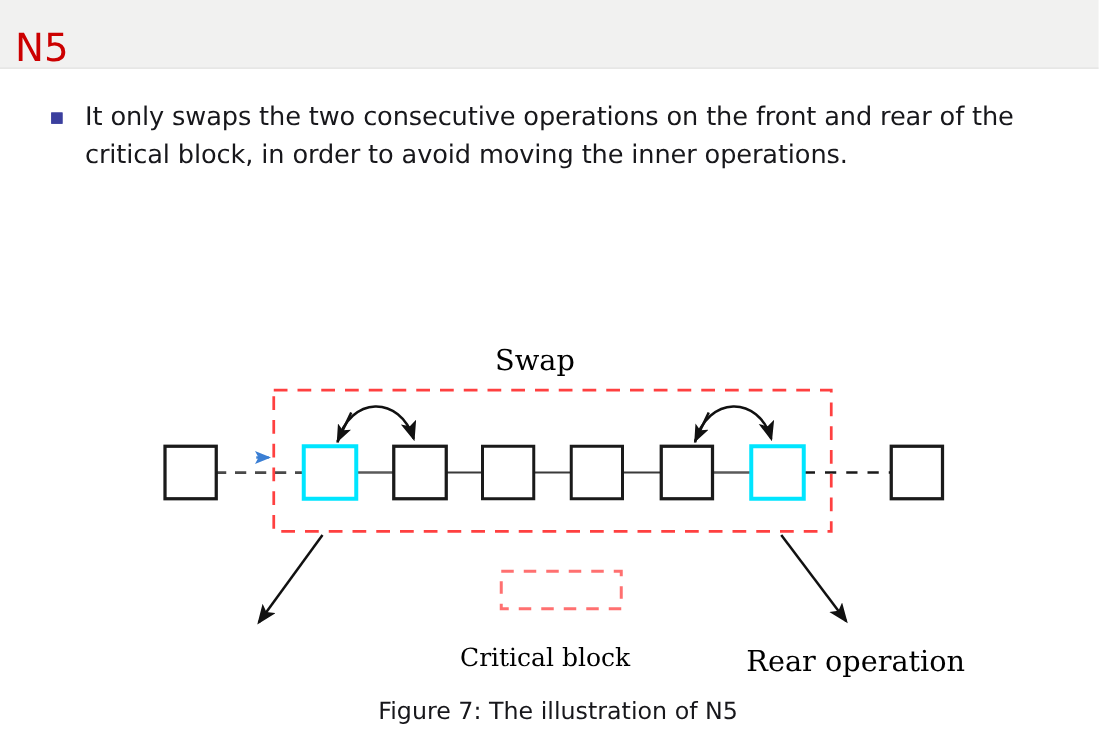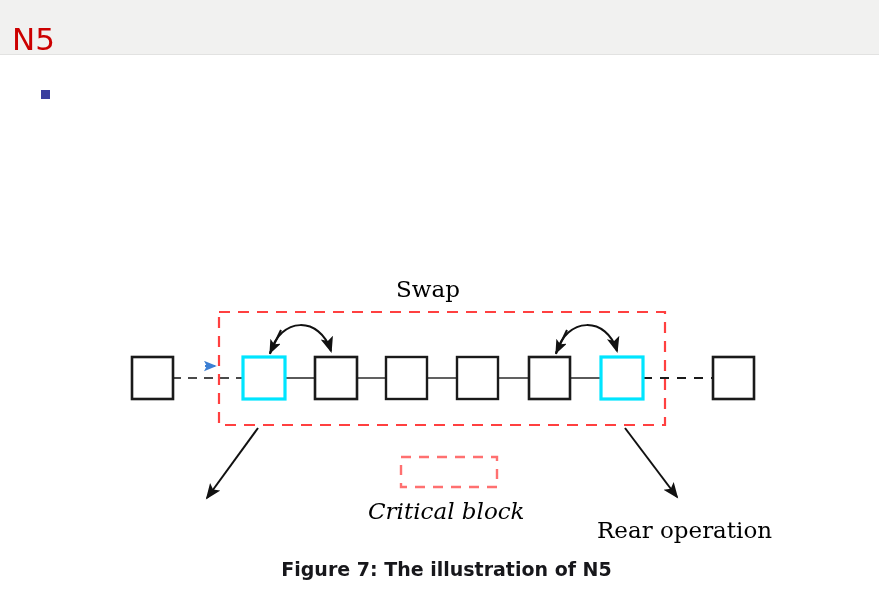--- a/index.html
+++ b/index.html
@@ -91,60 +91,63 @@
     top: 18px;
     font-size: 23px;
   }
   #front-op-label {
     left: 112px;
     top: 234px;
     font-size: 23px;
   }
   #critical-block-label {
     left: 368px;
-    top: 240px;
-    font-size: 23px;
-    font-style: italic;
+    top: 256px;
+    font-size: 20px;
   }
   #rear-op-label {
     left: 597px;
     top: 232px;
     font-size: 23px;
     margin-top: 27px;
   }
 
   
   #figure-caption {
     position: absolute;
     left: 0;
     top: 558px;
     width: 879px;
     text-align: center;
     font-size: 19px;
     color: #17171b;
     font-family: "DejaVu Sans", sans-serif;
   }
   #caption-prefix {
-    font-weight: bold;
+    font-weight: normal;
     margin-left: 14px;
   }
   #caption-text {
-    font-weight: bold;
+    font-weight: normal;
   }
 </style>
 </head>
 <body>
 
 <div id="slide-header">
   <div id="slide-title">N5</div>
 </div>
 
 <div id="bullet-list">
   <div class="bullet-row">
     <span class="bullet-marker"></span>
+  </div>
+  <div class="bullet-row">
+    <span class="bullet-marker"></span>
+    <span class="bullet-text">It only swaps the two consecutive operations on the front and rear of the critical block, in order to avoid moving the inner operations.</span>
   </div>
 </div>
 
 <div id="figure-area">
 
   <svg id="figure-svg" width="879" height="300" viewBox="0 0 879 300">
 
     <defs>
       <marker id="arrowBlack" markerWidth="9" markerHeight="9" refX="7" refY="3.2" orient="auto" markerUnits="strokeWidth">
         <path d="M0,0 L8,3.2 L0,6.4 L1.8,3.2 z" fill="#111111"></path>

